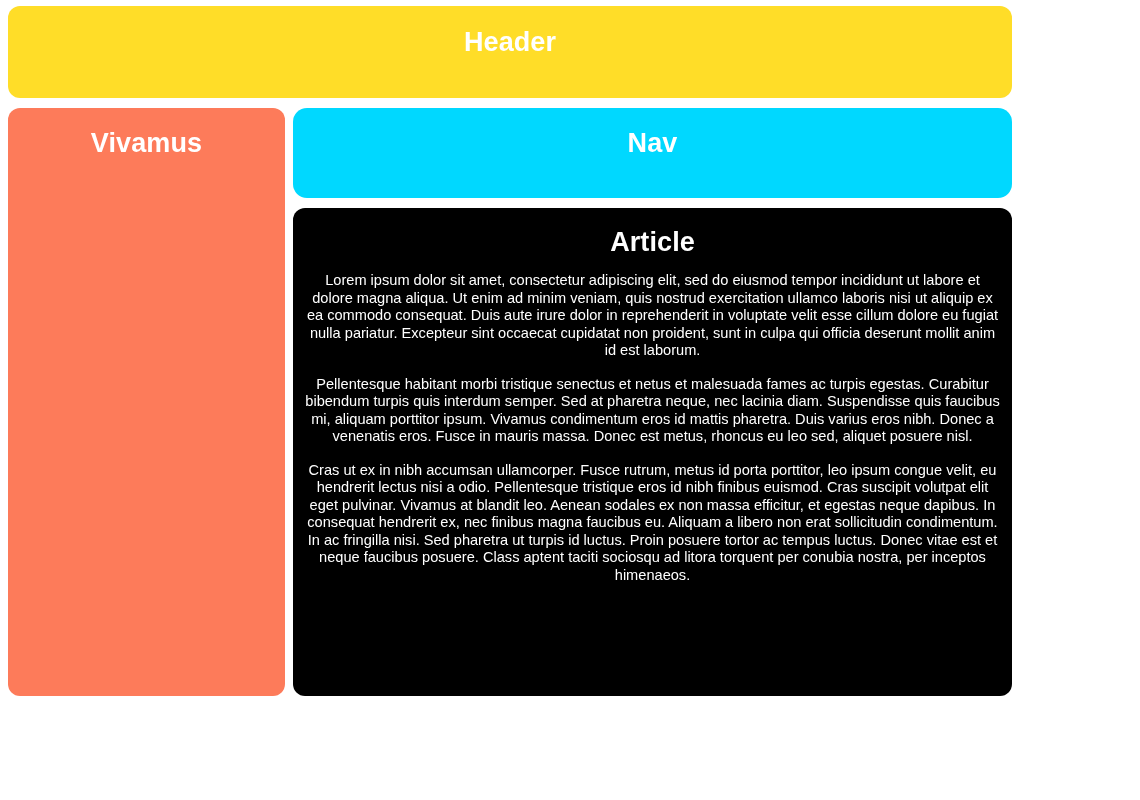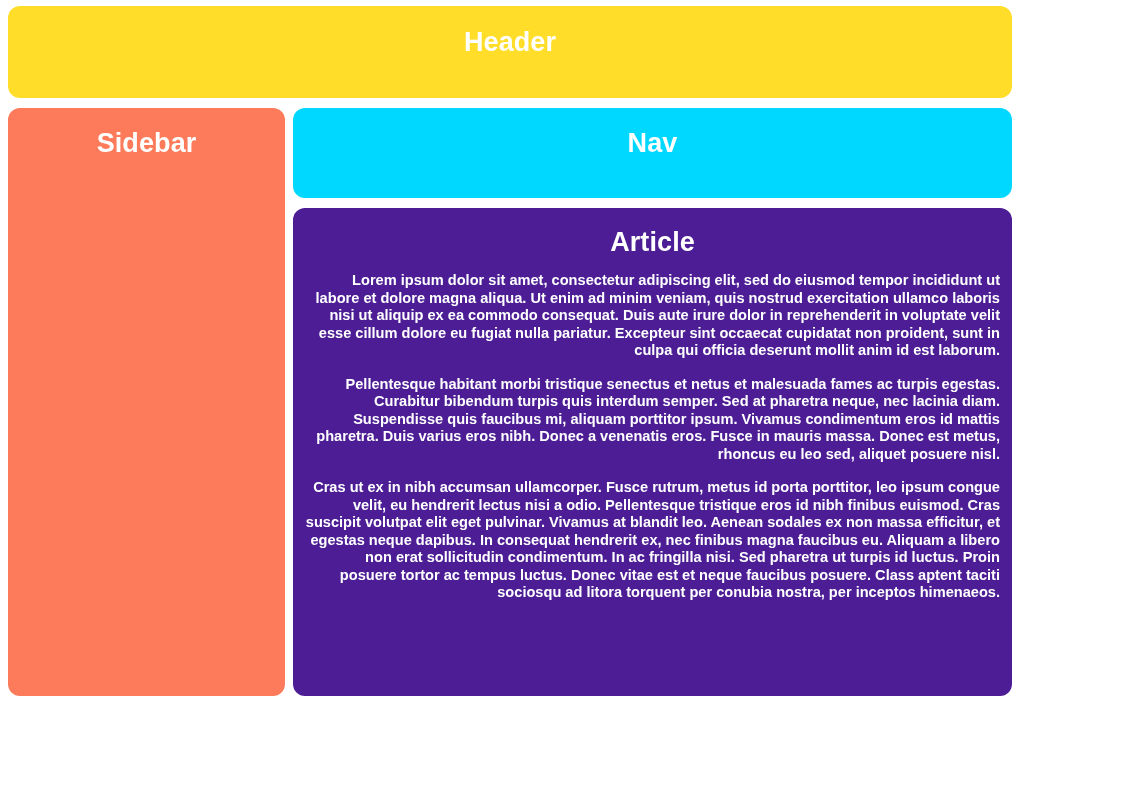--- a/index.html
+++ b/index.html
@@ -60,39 +60,40 @@
     background: #fd7css;
     background: #fd7b5a;
     padding-top: 19px;
   }
 
   
   .nav {
     grid-area: nav;
     background: #00d8ff;
     padding-top: 19px;
+    border-radius: 14px;
   }
 
   
   .article {
     grid-area: article;
-    background: #4c1d95;
+    background: #000000;
     padding: 18px 12px 14px 12px;
     overflow: hidden;
   }
   .article .block-title {
     margin-bottom: 14px;
   }
   .article p {
     margin: 0 0 16px 0;
     font-size: 14.6px;
-    font-weight: bold;
+    font-weight: normal;
     line-height: 17.5px;
     color: #ffffff;
-    text-align: right;
+    text-align: center;
   }
   .article p:last-child {
     margin-bottom: 9px;
   }
 
   
   .footer-wrap {
     grid-area: footer;
     position: relative;
   }
@@ -110,21 +111,21 @@
 </head>
 <body>
 
 <div class="page-grid">
 
   <div class="block header">
     <div class="block-title">Header</div>
   </div>
 
   <div class="block sidebar">
-    <div class="block-title">Sidebar</div>
+    <div class="block-title">Vivamus</div>
   </div>
 
   <div class="block nav">
     <div class="block-title">Nav</div>
   </div>
 
   <div class="block article">
     <div class="block-title">Article</div>
     <p>Lorem ipsum dolor sit amet, consectetur adipiscing elit, sed do eiusmod tempor incididunt ut labore et dolore magna aliqua. Ut enim ad minim veniam, quis nostrud exercitation ullamco laboris nisi ut aliquip ex ea commodo consequat. Duis aute irure dolor in reprehenderit in voluptate velit esse cillum dolore eu fugiat nulla pariatur. Excepteur sint occaecat cupidatat non proident, sunt in culpa qui officia deserunt mollit anim id est laborum.</p>
     <p>Pellentesque habitant morbi tristique senectus et netus et malesuada fames ac turpis egestas. Curabitur bibendum turpis quis interdum semper. Sed at pharetra neque, nec lacinia diam. Suspendisse quis faucibus mi, aliquam porttitor ipsum. Vivamus condimentum eros id mattis pharetra. Duis varius eros nibh. Donec a venenatis eros. Fusce in mauris massa. Donec est metus, rhoncus eu leo sed, aliquet posuere nisl.</p>

